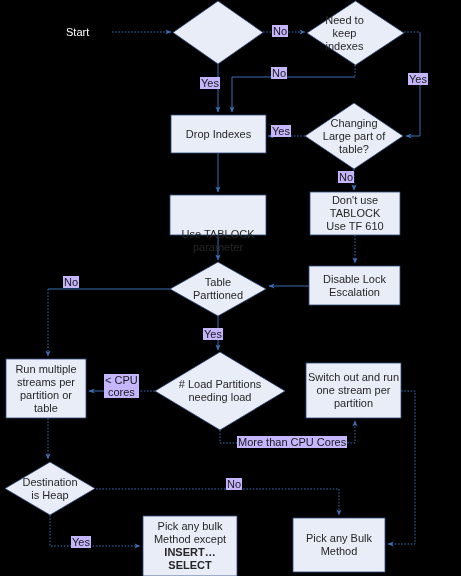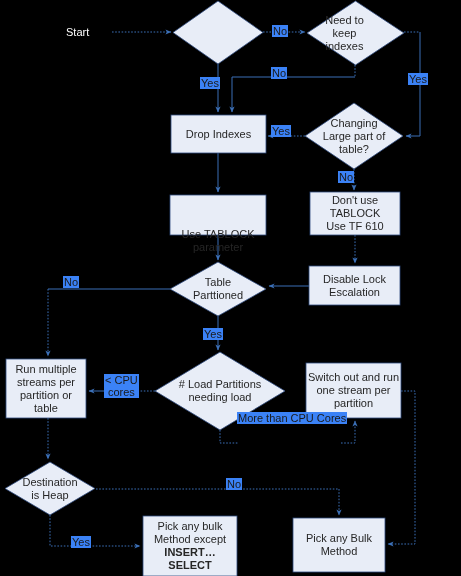--- a/index.html
+++ b/index.html
@@ -2,21 +2,21 @@
 <html><head>
 <meta charset="utf-8">
 <style>
   html,body{margin:0;padding:0;background:#000;}
   #root{position:relative;width:461px;height:576px;background:#000;overflow:hidden;
         font-family:"Liberation Sans",sans-serif;}
   svg.layer{position:absolute;left:0;top:0;width:461px;height:576px;}
   .node-label{position:absolute;display:flex;align-items:center;justify-content:center;
         text-align:center;color:#262626;font-size:11px;line-height:13px;
         font-family:"Liberation Sans",sans-serif;pointer-events:none;}
-  .edge-label{position:absolute;background:#3b82f6;color:#1a1a1a;font-size:11px;
+  .edge-label{position:absolute;background:#c4b5fd;color:#1a1a1a;font-size:11px;
         line-height:12px;padding:0 1px;text-align:center;white-space:nowrap;
         font-family:"Liberation Sans",sans-serif;}
   .start-label{position:absolute;color:#ffffff;font-size:11px;font-weight:normal;
         font-family:"Liberation Sans",sans-serif;}
   .bold-line{font-weight:bold;}
 </style>
 </head>
 <body>
 
 <div id="root">
@@ -139,17 +139,17 @@
 
   <div class="edge-label" style="left:272px;top:25px;">No</div>
   <div class="edge-label" style="left:200px;top:77px;">Yes</div>
   <div class="edge-label" style="left:271px;top:67px;">No</div>
   <div class="edge-label" style="left:408px;top:73px;">Yes</div>
   <div class="edge-label" style="left:271px;top:125px;">Yes</div>
   <div class="edge-label" style="left:338px;top:171px;">No</div>
   <div class="edge-label" style="left:63px;top:276px;">No</div>
   <div class="edge-label" style="left:203px;top:328px;">Yes</div>
   <div class="edge-label" style="left:104px;top:374px;">&lt; CPU<br>cores</div>
-  <div class="edge-label" style="left:237px;top:412px;text-align:center;">More than CPU Cores</div>
+  <div class="edge-label" style="left:237px;top:436px;text-align:center;">More than CPU Cores</div>
   <div class="edge-label" style="left:226px;top:478px;">No</div>
   <div class="edge-label" style="left:71px;top:536px;">Yes</div>
 
 </div>
 
 </body></html>

